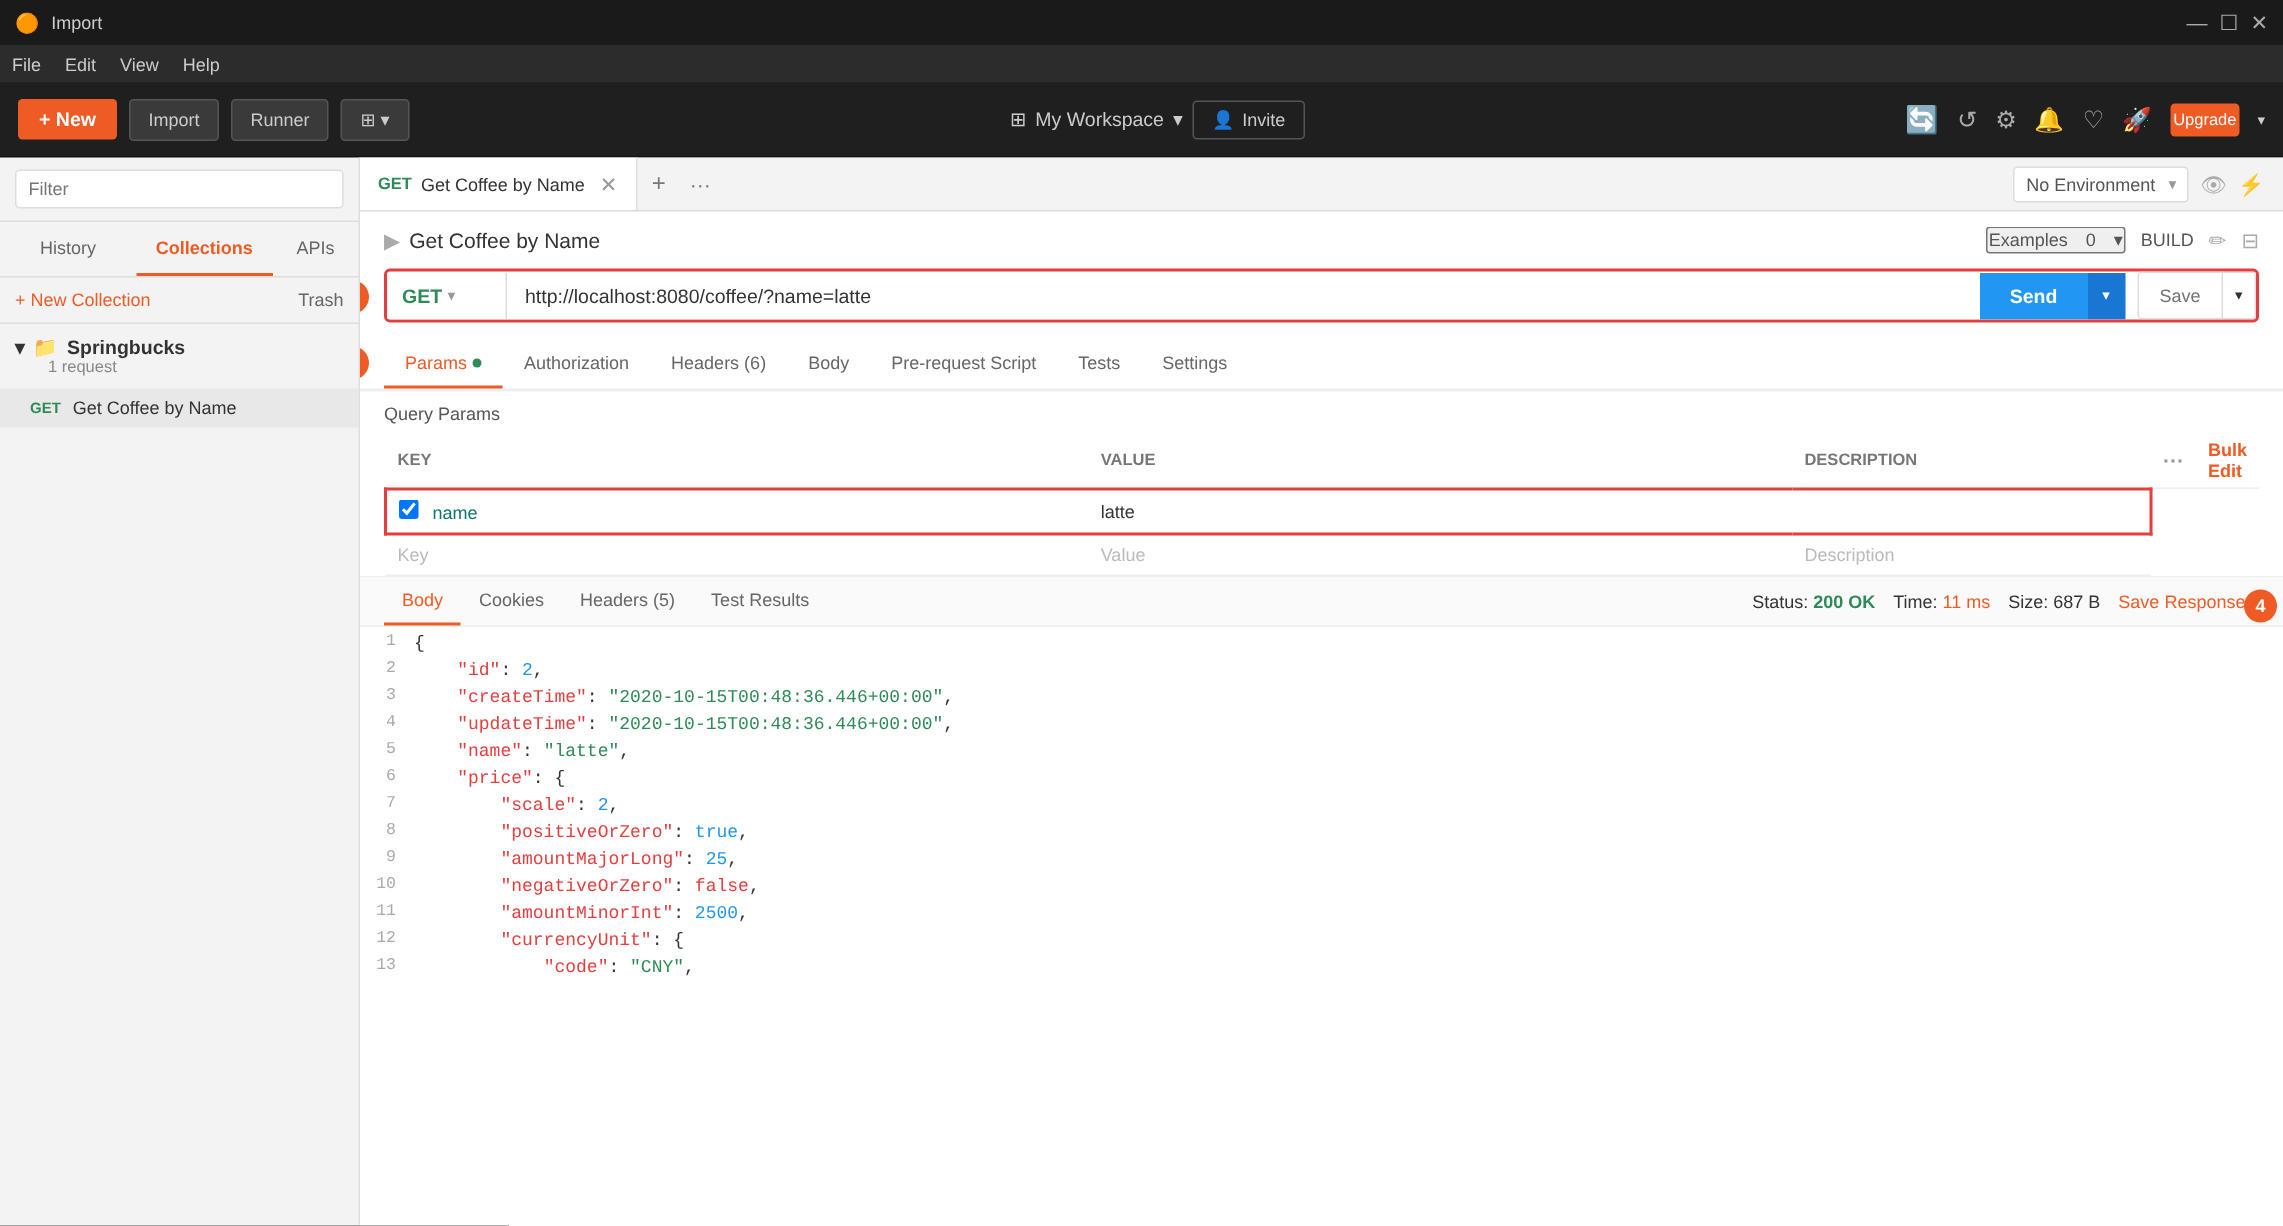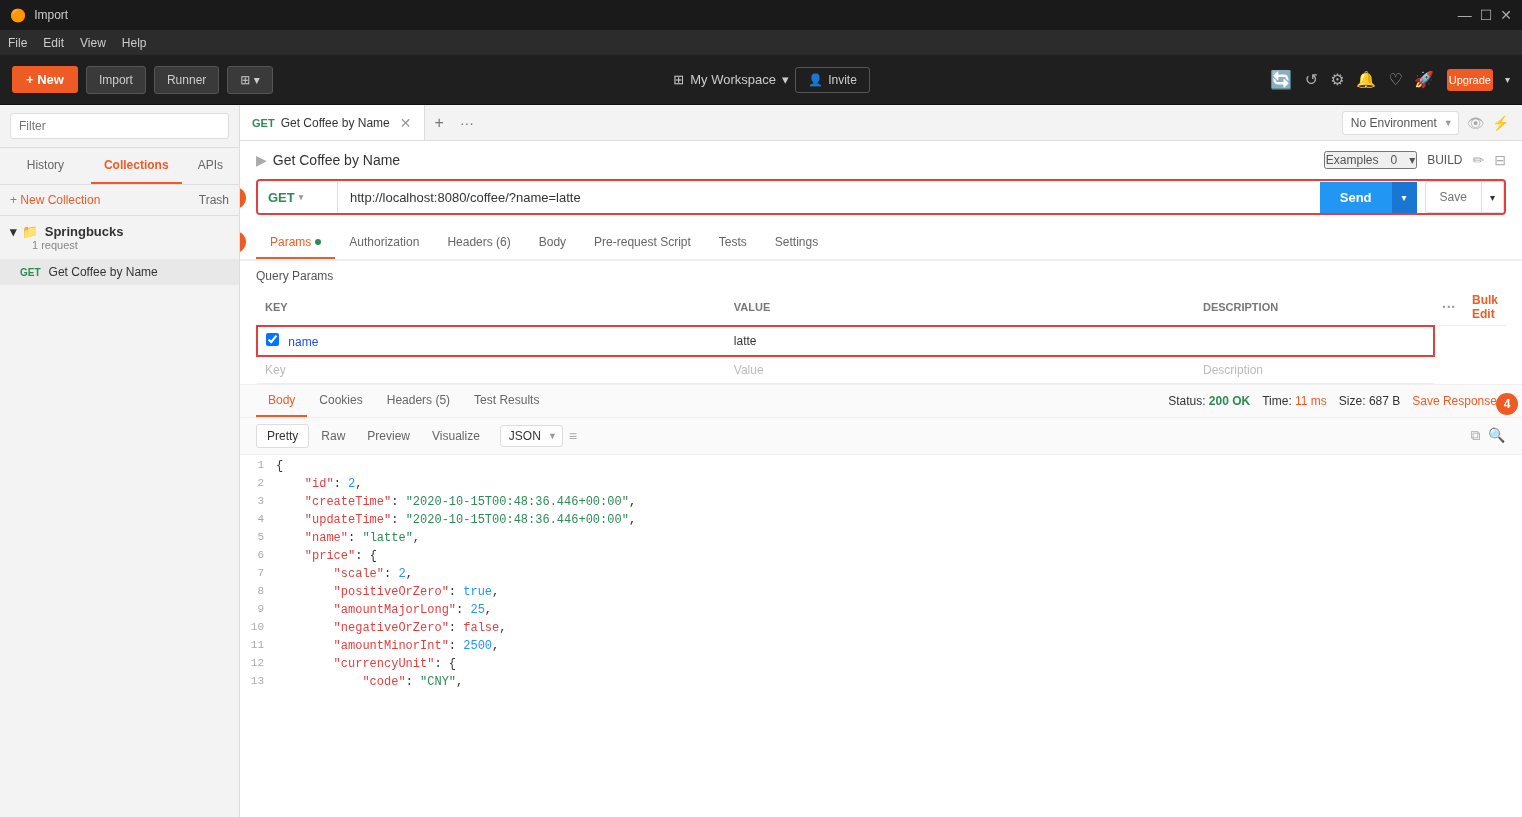--- a/index.html
+++ b/index.html
@@ -90,21 +90,21 @@
     .params-section { padding: 0 16px; }
     .params-title { font-size: 12px; color: #555; padding: 8px 0 6px; }
     .params-table { width: 100%; border-collapse: collapse; }
     .params-table th { font-size: 11px; color: #777; font-weight: 600; padding: 4px 8px; text-align: left; border-bottom: 1px solid #eee; }
     .params-table td { padding: 4px 8px; border-bottom: 1px solid #eee; vertical-align: middle; }
     .key-col { width: 40%; }
     .value-col { width: 40%; }
     .desc-col { width: 20%; }
     .param-row td { padding: 6px 8px; }
     .param-checkbox { margin-right: 6px; }
-    .param-key { font-size: 12px; color: #1d4ed8; }
+    .param-key { font-size: 12px; color: #0f766e; }
     .param-value { font-size: 12px; color: #333; }
     .param-placeholder { color: #bbb; font-size: 12px; }
     .bulk-edit { color: #ef5b25; font-size: 12px; cursor: pointer; margin-left: auto; }
     .table-more { color: #999; cursor: pointer; font-size: 14px; }
 
     
     .response-section { border-top: 1px solid #eee; display: flex; flex-direction: column; flex: 1; overflow: hidden; }
     .response-tabs-row { display: flex; align-items: center; padding: 0 16px; border-bottom: 1px solid #eee; background: #fafafa; }
     .response-tab { padding: 8px 12px; font-size: 12px; color: #666; cursor: pointer; border-bottom: 2px solid transparent; }
     .response-tab.active { color: #ef5b25; border-bottom: 2px solid #ef5b25; }
@@ -350,37 +350,20 @@
           <span>Time: <span class="time-stat">11 ms</span></span>
           <span>Size: <span>687 B</span></span>
           <span class="save-response-btn">
             <span>Save Response</span>
             <span>▾</span>
           </span>
         </div>
         <div class="step-badge" style="right:4px; top:8px; left:auto;">4</div>
       </div>
 
-      <div class="response-body-tabs" style="position:relative;">
-
-        <div class="body-tab active">Pretty</div>
-        <div class="body-tab">Raw</div>
-        <div class="body-tab">Preview</div>
-        <div class="body-tab">Visualize</div>
-        <div class="format-select-wrap">
-          <select class="format-select">
-            <option>JSON</option>
-          </select>
-        </div>
-        <span class="wrap-btn">≡</span>
-        <div class="body-actions">
-          <span>⧉</span>
-          <span>🔍</span>
-        </div>
-      </div>
 
       <div class="code-view">
         <div class="code-line">
           <span class="line-num">1</span>
           <span class="line-content json-brace">{</span>
         </div>
         <div class="code-line">
           <span class="line-num">2</span>
           <span class="line-content">    <span class="json-key">"id"</span>: <span class="json-num">2</span>,</span>
         </div>

